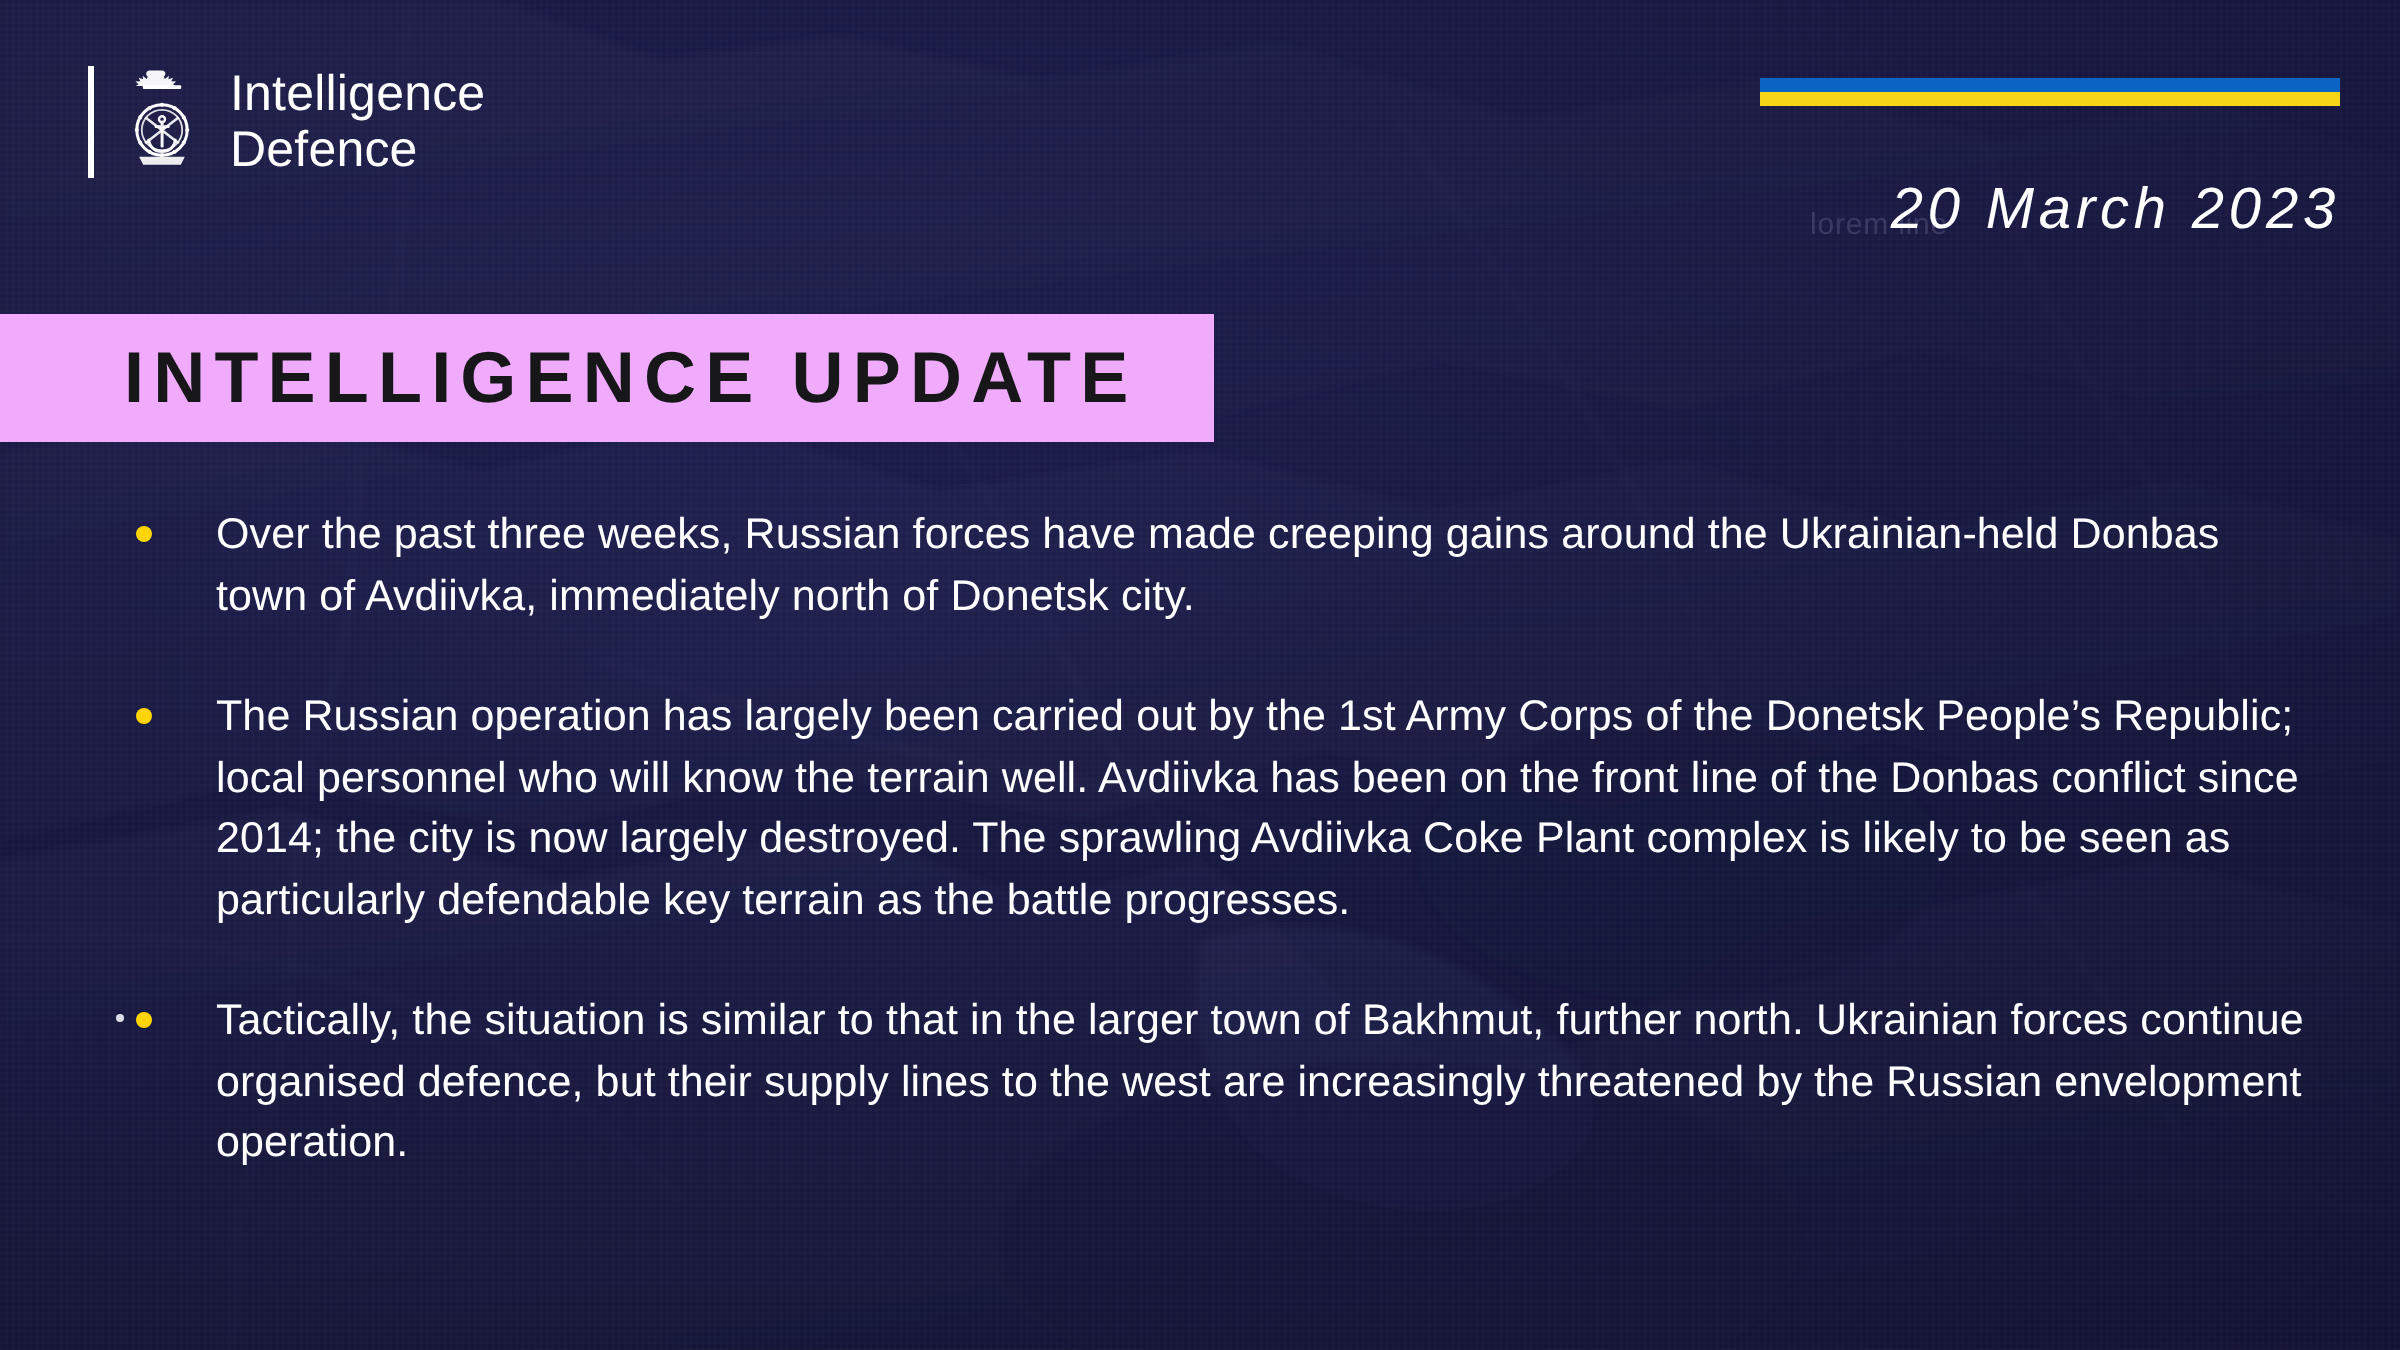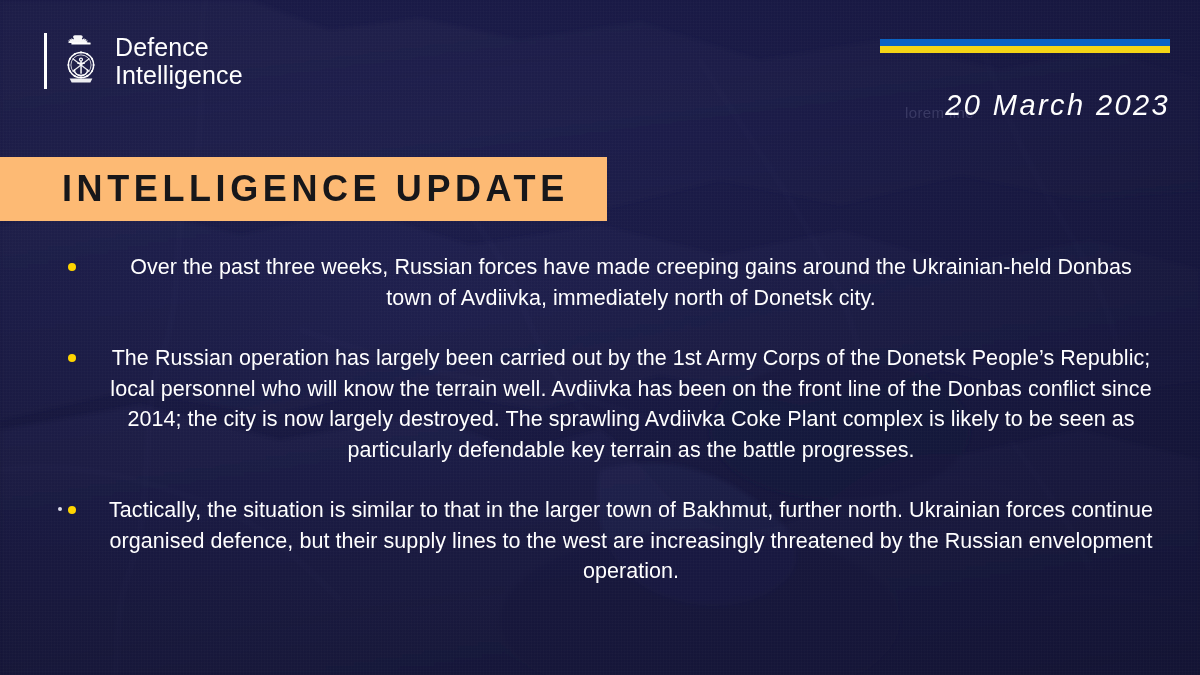--- a/index.html
+++ b/index.html
@@ -94,21 +94,21 @@
     font-size:15px;
     letter-spacing:0.4px;
     white-space:nowrap;
     pointer-events:none;
   }
 
   
   .banner {
     position:absolute; left:0; top:157px;
     width:607px; height:64px;
-    background:#fdba74;
+    background:#f0abfc;
     display:flex; align-items:center;
   }
   .banner-text {
     margin-left:62px;
     color:#17171a;
     font-size:36px;
     font-weight:700;
     letter-spacing:4.6px;
     white-space:nowrap;
   }
@@ -116,21 +116,20 @@
   
   .bullets {
     position:absolute; left:64px; top:252px;
     width:1090px;
   }
   .bullet-row {
     position:relative;
     display:block;
     padding-left:44px;
     margin-bottom:30px;
-    text-align:center;
   }
   .bullet-row:last-child { margin-bottom:12px; }
   .dot {
     position:absolute; left:4px; top:11px;
     width:8px; height:8px; border-radius:50%;
     background:#ffd500;
   }
   .dot.with-tick::before {
     content:"";
     position:absolute; left:-10px; top:1px;
@@ -250,22 +249,22 @@
             <rect x="17.3" y="29.6" width="7.5" height="1.4" rx="0.5"></rect>
             <circle cx="21" cy="26.6" r="1.5" fill="none" stroke="#ffffff" stroke-width="1.2"></circle>
             <path d="M14.4 36.4c0 3.9 3 6.4 6.6 6.4s6.6-2.5 6.6-6.4" fill="none" stroke="#ffffff" stroke-width="1.4"></path>
           </g>
 
           <path d="M9.6 45.4 L32.4 45.4 L30.4 49.4 L11.6 49.4 Z" opacity="0.92"></path>
         </g>
       </svg>
 
       <div class="logo-text">
+        <div>Intelligence</div>
         <div>Defence</div>
-        <div>Intelligence</div>
       </div>
     </div>
 
     <div class="flagbar">
       <div class="blue"></div>
       <div class="yellow"></div>
     </div>
 
     <div class="ghost-text">lorem line</div>
     <div class="update-date">20 March 2023</div>

